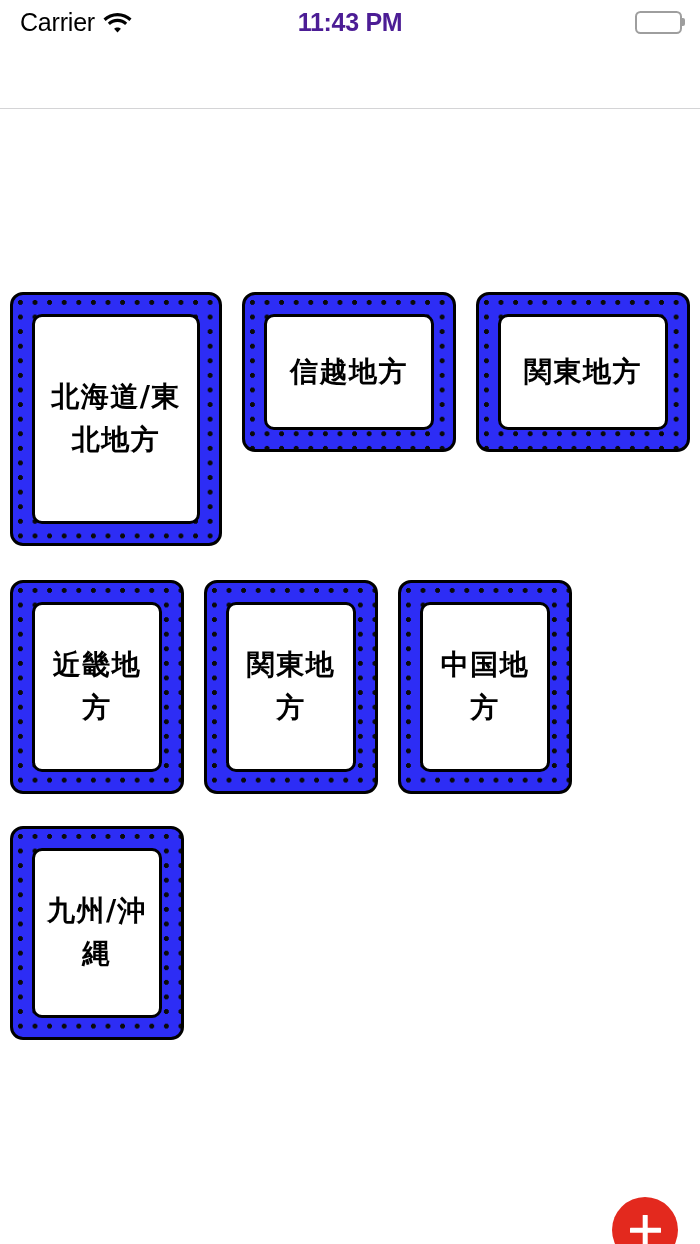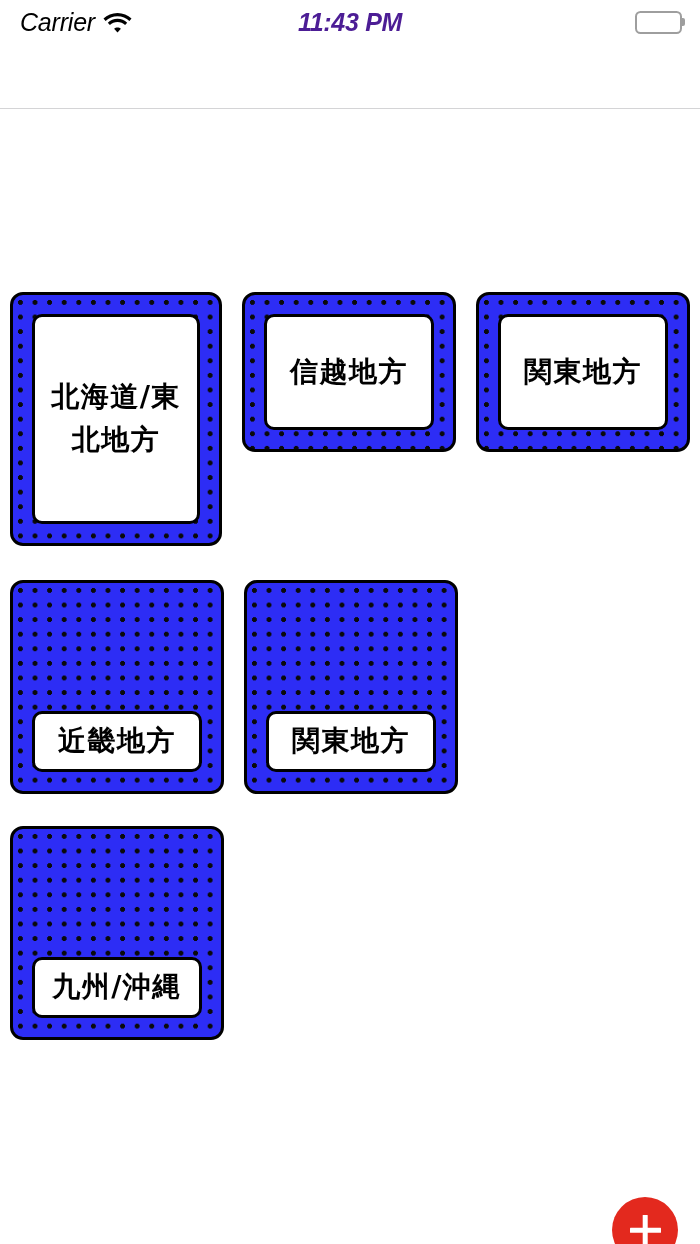--- a/index.html
+++ b/index.html
@@ -24,21 +24,20 @@
     position: absolute;
     left: 0; top: 0;
     width: 700px;
     height: 44px;
     display: flex;
     align-items: center;
     justify-content: space-between;
     padding: 0 18px 0 20px;
     background: #ffffff;
     z-index: 5;
-    font-style: italic;
   }
 
   .sb-left {
     display: flex;
     align-items: center;
     gap: 8px;
   }
 
   .sb-carrier {
     font-size: 25px;
@@ -167,21 +166,21 @@
     line-height: 1.52;
     color: #000000;
     letter-spacing: 1.5px;
     white-space: pre-line;
     word-break: break-all;
   }
 
   
   .card.size-tall   { width: 212px; height: 254px; }
   .card.size-wide   { width: 214px; height: 160px; }
-  .card.size-square { width: 214px; height: 214px; align-items: flex-end; }
+  .card.size-square { width: 174px; height: 214px; }
 
   
   #fab {
     position: absolute;
     left: 612px;
     top: 1088px;
     width: 66px;
     height: 66px;
     border-radius: 50%;
     background: #e3291e;
@@ -284,20 +283,27 @@
             </div>
           </div>
         </div>
         <div class="card-slot">
           <div class="card size-square">
             <div class="card-inner">
               <span class="card-label">関東地方</span>
             </div>
           </div>
         </div>
+        <div class="card-slot">
+          <div class="card size-square">
+            <div class="card-inner">
+              <span class="card-label">中国地方</span>
+            </div>
+          </div>
+        </div>
       </div>
 
       <div class="grid-row row-3">
         <div class="card-slot">
           <div class="card size-square">
             <div class="card-inner">
               <span class="card-label">九州/沖縄</span>
             </div>
           </div>
         </div>

